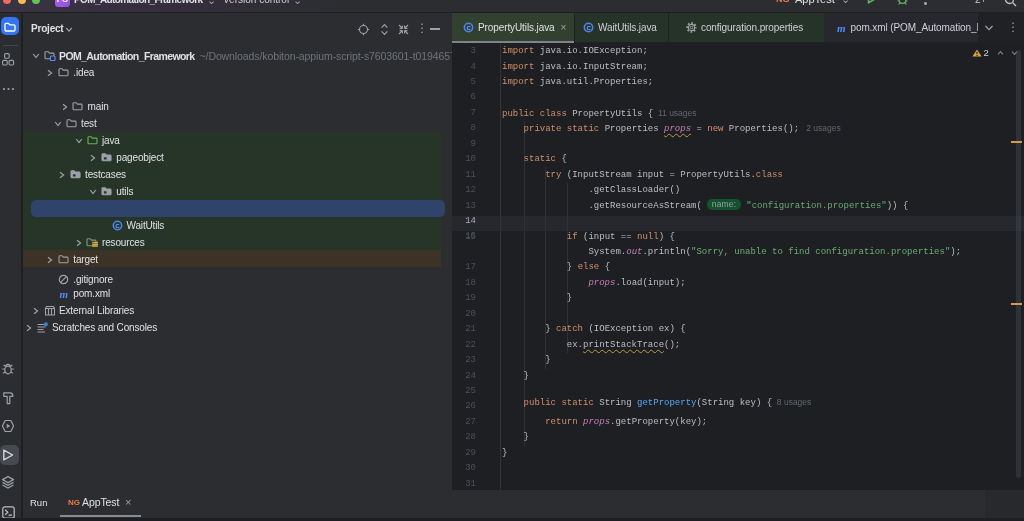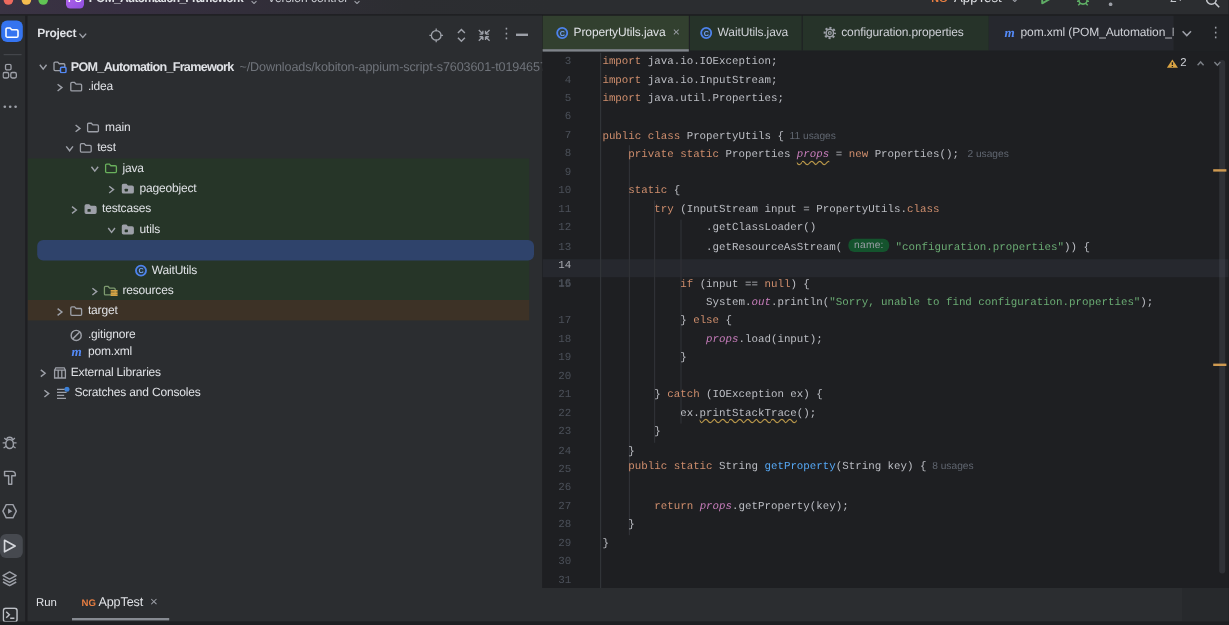--- a/index.html
+++ b/index.html
@@ -316,21 +316,21 @@
             <path d="M2 1.2 L5.6 4 L2 6.8" fill="none" stroke="#9da0a8" stroke-width="1.2"></path>
           </svg>
         </span>
       <span class="ic">
           <svg width="12" height="12" viewBox="0 0 12 12">
             <path d="M1.5 3.5 H10.5 V10 H1.5 Z M1.5 3.5 L2.5 1.5 H9.5 L10.5 3.5 M4.5 3.5 V10 M7.5 3.5 V10" fill="none" stroke="#9da0a8" stroke-width="1.1"></path>
           </svg>
         </span>
       <span class="lbl">External Libraries</span>
     </div>
-    <div class="row" style="top:306px;padding-left:10px;">
+    <div class="row" style="top:306px;padding-left:0;">
       <span class="chev">
           <svg width="7" height="8" viewBox="0 0 7 8">
             <path d="M2 1.2 L5.6 4 L2 6.8" fill="none" stroke="#9da0a8" stroke-width="1.2"></path>
           </svg>
         </span>
       <span class="ic">
           <svg width="13" height="12" viewBox="0 0 13 12">
             <path d="M1.5 2.5 H8 M1.5 5 H9.5 M1.5 7.5 H7.5 M1.5 10 H9" stroke="#9da0a8" stroke-width="1.2"></path>
             <circle cx="9.8" cy="2.3" r="2.1" fill="#3b80d8"></circle>
           </svg>
@@ -427,21 +427,21 @@
       <div class="cl" style="top:185.60px;">                .getResourceAsStream( <span class="pill">name:</span> <span class="s">"configuration.properties"</span>)) {</div>
       <div class="cl" style="top:216.50px;">            <span class="k">if</span> (input == <span class="k">null</span>) {</div>
       <div class="cl" style="top:231.95px;">                System.<span class="f">out</span>.println(<span class="s">"Sorry, unable to find configuration.properties"</span>);</div>
       <div class="cl" style="top:247.40px;">            } <span class="k">else</span> {</div>
       <div class="cl" style="top:262.85px;">                <span class="f">props</span>.load(input);</div>
       <div class="cl" style="top:278.30px;">            }</div>
       <div class="cl" style="top:309.20px;">        } <span class="k">catch</span> (IOException ex) {</div>
       <div class="cl" style="top:324.65px;">            ex.<span class="wavy">printStackTrace</span>();</div>
       <div class="cl" style="top:340.10px;">        }</div>
       <div class="cl" style="top:355.55px;">    }</div>
-      <div class="cl" style="top:368px;">    <span class="k">public static</span> String <span class="mth">getProperty</span>(String key) {<span class="us">  8 usages</span></div>
+      <div class="cl" style="top:382px;">    <span class="k">public static</span> String <span class="mth">getProperty</span>(String key) {<span class="us">  8 usages</span></div>
       <div class="cl" style="top:401.90px;">        <span class="k">return</span> <span class="f">props</span>.getProperty(key);</div>
       <div class="cl" style="top:417.35px;">    }</div>
       <div class="cl" style="top:432.80px;">}</div>
     </div>
 
     <svg class="abs" style="left:520px;top:36px;" width="10" height="8" viewBox="0 0 10 8">
         <path d="M5 0.5 L9.6 7.5 H0.4 Z" fill="#d9a343"></path>
         <path d="M5 2.8 V5.2 M5 6 V6.9" stroke="#1e1f22" stroke-width="1.1"></path>
       </svg>
     <div class="abs" style="left:531.5px;top:34px;font-size:9.5px;color:#ced0d6;">2</div>

